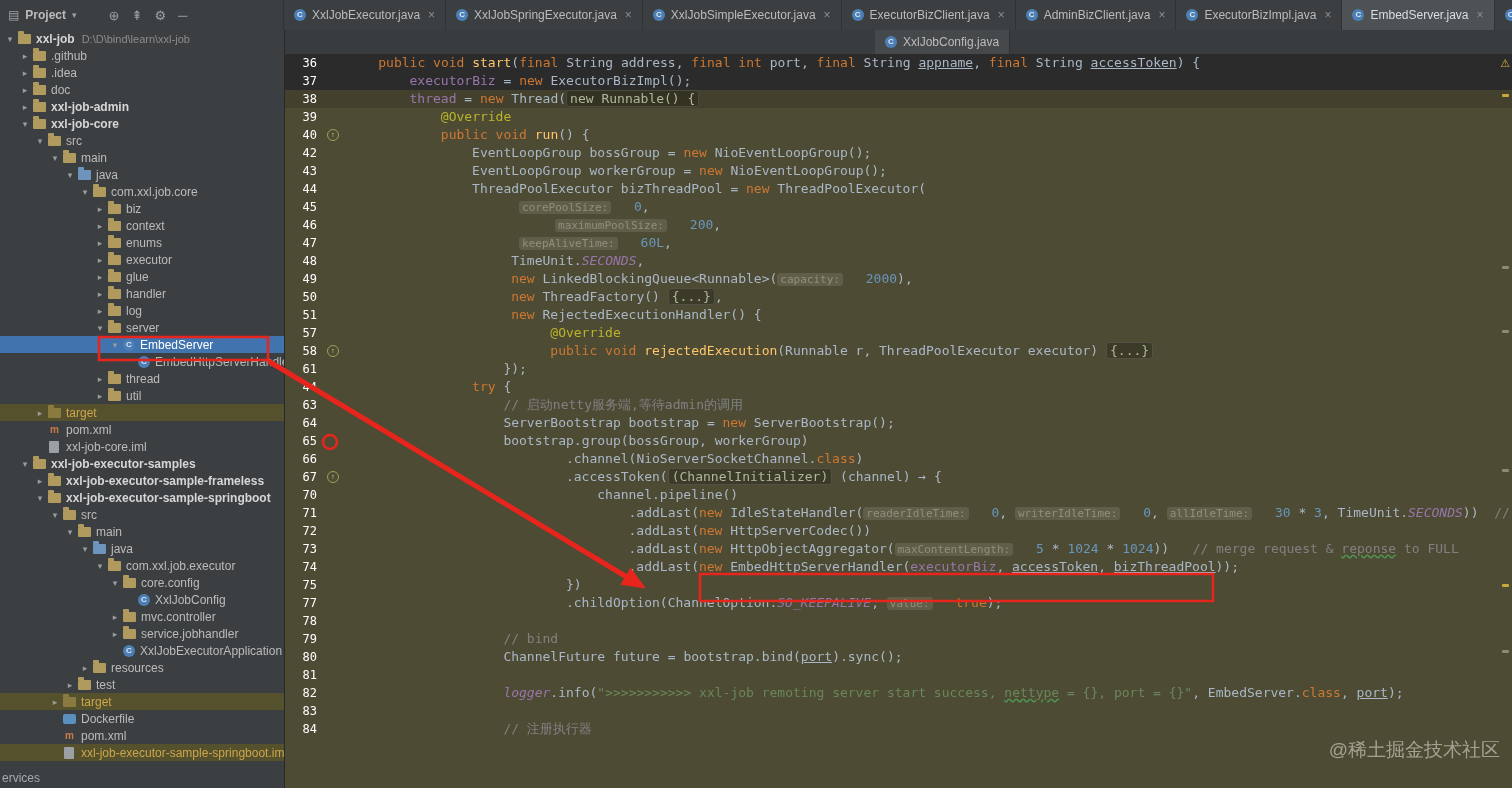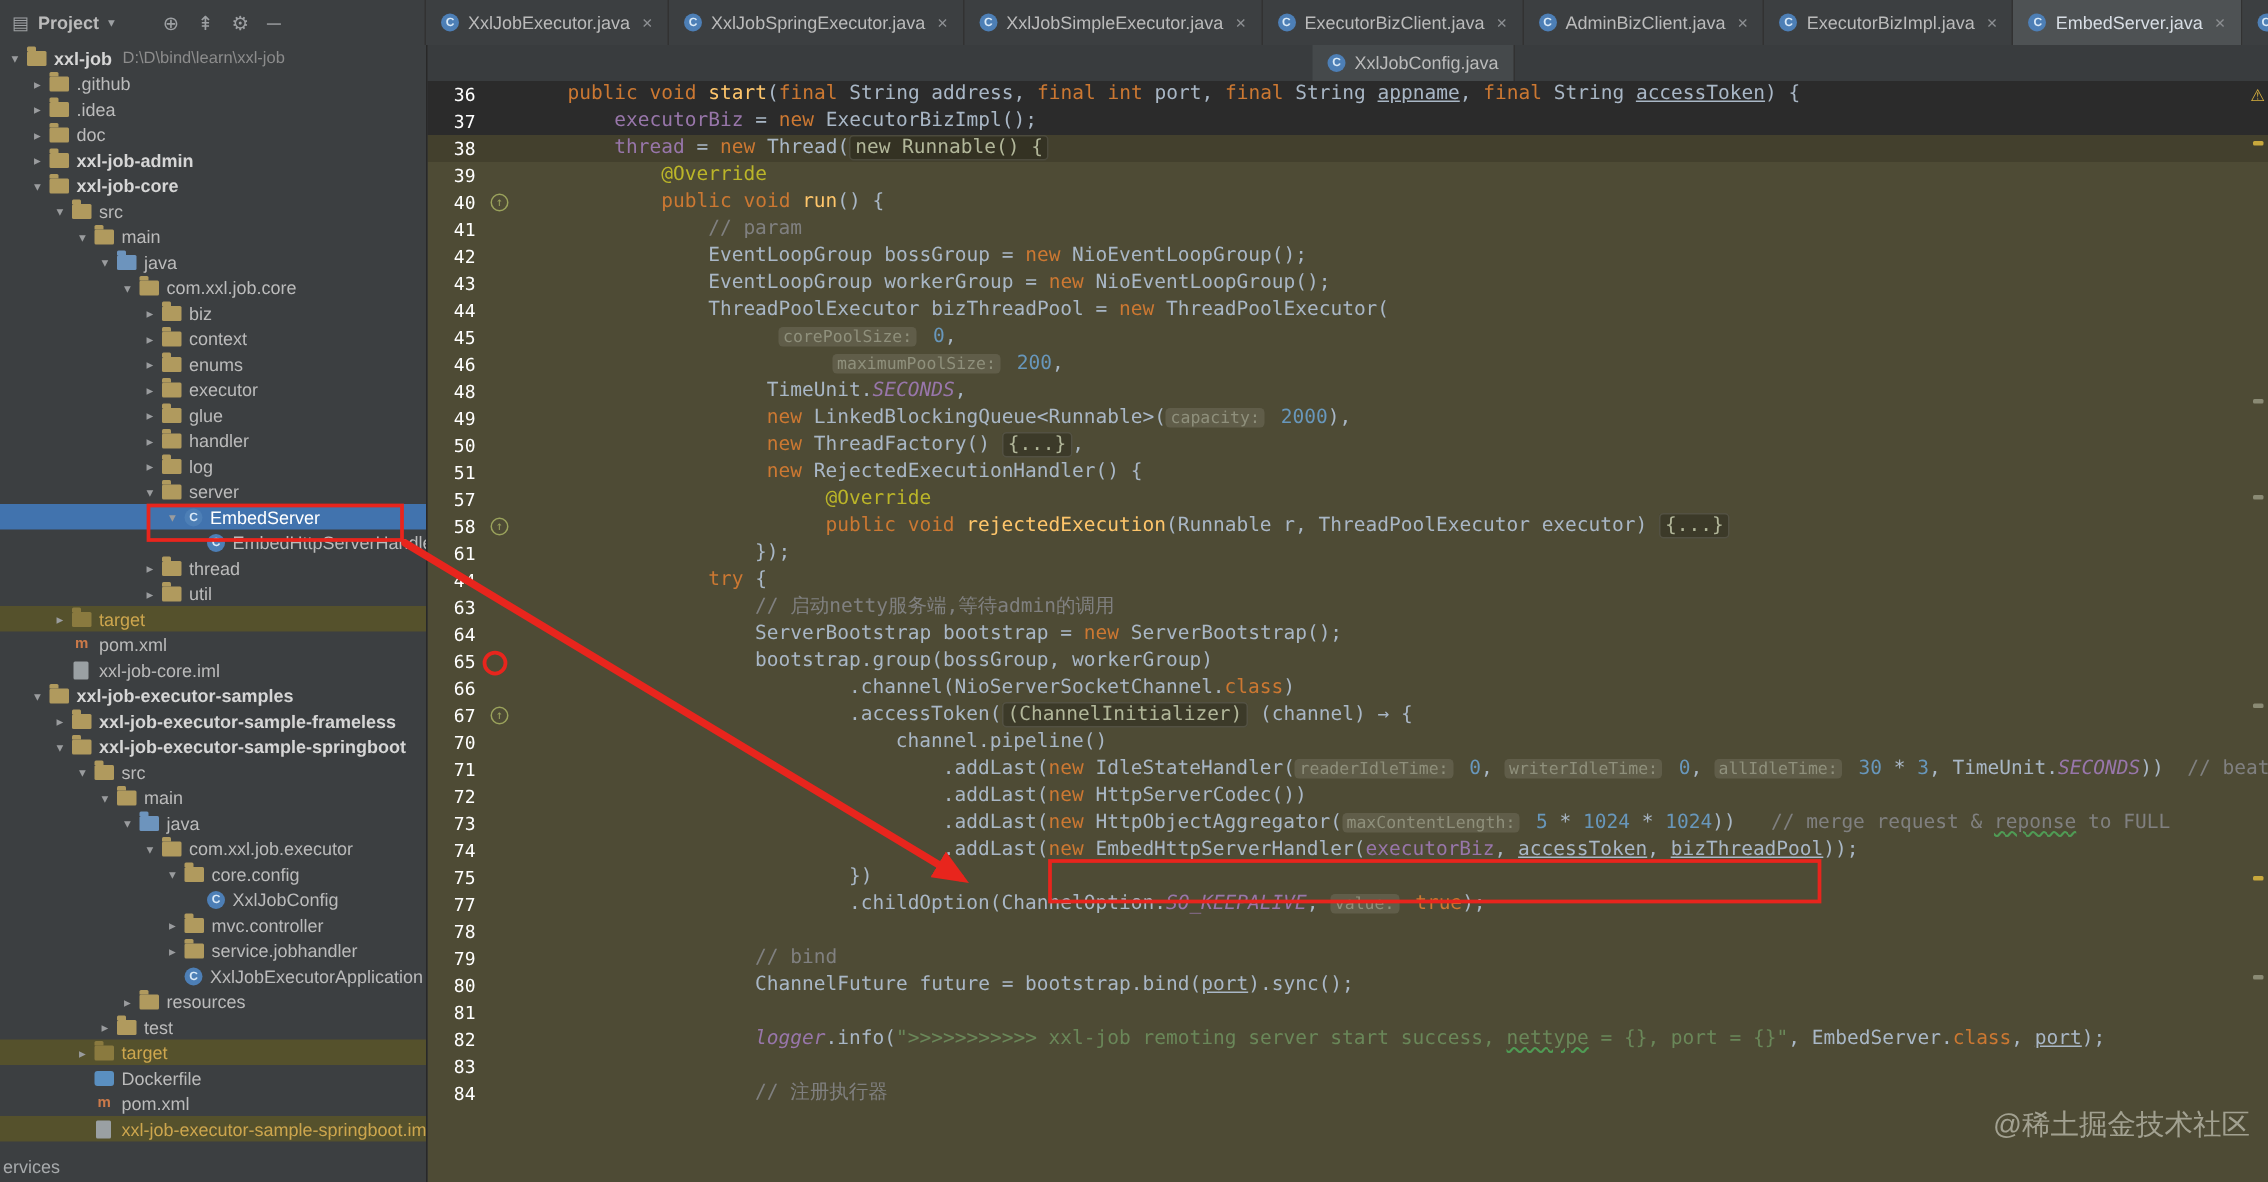--- a/index.html
+++ b/index.html
@@ -59,21 +59,21 @@
   .plain{color:#a9b7c6;}
   .num{color:#6897bb;}
   .str{color:#6a8759;}
   .cmt{color:#808080;}
   .ann{color:#bbb529;}
   .method{color:#ffc66b;}
   .field{color:#9876aa;}
   .sfield{color:#9876aa;font-style:italic;}
   .und{color:#a9b7c6;text-decoration:underline;}
   .sq{text-decoration:underline;text-decoration-style:wavy;text-decoration-color:#4f9b54;}
-  .chip{background:rgba(255,255,255,0.10);color:#8f907c;font-size:11px;border-radius:3px;padding:0 3px;margin-right:3px;}
+  .chip{background:rgba(255,255,255,0.10);color:#8f907c;font-size:11px;border-radius:3px;padding:0 3px;margin-right:15px;}
   .fold{background:rgba(0,0,0,0.22);color:#b2b79a;border:1px solid rgba(255,255,255,0.12);border-radius:3px;padding:0 3px;}
 
   .stripe{position:absolute;right:0;top:0;bottom:0;width:13px;z-index:2;}
   .warn{position:absolute;top:3px;right:2px;color:#d9b13f;font-size:11px;}
   .smark{position:absolute;right:3px;width:7px;height:3px;border-radius:1px;}
 
   
   .services{position:absolute;left:2px;bottom:3px;color:#a7aaac;font-size:12px;}
   .watermark{position:absolute;right:12px;bottom:25px;color:rgba(214,214,202,0.62);font-size:19px;z-index:5;}
   .anno{position:absolute;inset:0;z-index:90;pointer-events:none;}
@@ -364,26 +364,26 @@
     </div>
 
   <div class="editor">
     <div class="olive"></div>
     <div class="code" id="code">
         <div class="line"><span class="ln">36</span><span class="gut"></span><span class="ct" style="margin-left: 31.28px;"><span class="tk kw">public void </span><span class="tk method">start</span><span class="tk plain">(</span><span class="tk kw">final </span><span class="tk plain">String address, </span><span class="tk kw">final int </span><span class="tk plain">port, </span><span class="tk kw">final </span><span class="tk plain">String </span><span class="tk und">appname</span><span class="tk plain">, </span><span class="tk kw">final </span><span class="tk plain">String </span><span class="tk und">accessToken</span><span class="tk plain">) {</span></span></div>
         <div class="line"><span class="ln">37</span><span class="gut"></span><span class="ct" style="margin-left: 62.56px;"><span class="tk field">executorBiz</span><span class="tk plain"> = </span><span class="tk kw">new</span><span class="tk plain"> ExecutorBizImpl();</span></span></div>
         <div class="line cur"><span class="ln">38</span><span class="gut"></span><span class="ct" style="margin-left: 62.56px;"><span class="tk field">thread</span><span class="tk plain"> = </span><span class="tk kw">new</span><span class="tk plain"> Thread(</span><span class="tk fold">new Runnable() {</span></span></div>
         <div class="line"><span class="ln">39</span><span class="gut"></span><span class="ct" style="margin-left: 93.84px;"><span class="tk ann">@Override</span></span></div>
         <div class="line"><span class="ln">40</span><span class="gut"><span class="ovr">↑</span></span><span class="ct" style="margin-left: 93.84px;"><span class="tk kw">public void </span><span class="tk method">run</span><span class="tk plain">() {</span></span></div>
-        <div class="line"><span class="ln">41</span><span class="gut"></span><span class="ct" style="margin-left: 125.12px;"><span class="tk cmt">// param</span></span></div>
         <div class="line"><span class="ln">42</span><span class="gut"></span><span class="ct" style="margin-left: 125.12px;"><span class="tk plain">EventLoopGroup bossGroup = </span><span class="tk kw">new</span><span class="tk plain"> NioEventLoopGroup();</span></span></div>
         <div class="line"><span class="ln">43</span><span class="gut"></span><span class="ct" style="margin-left: 125.12px;"><span class="tk plain">EventLoopGroup workerGroup = </span><span class="tk kw">new</span><span class="tk plain"> NioEventLoopGroup();</span></span></div>
         <div class="line"><span class="ln">44</span><span class="gut"></span><span class="ct" style="margin-left: 125.12px;"><span class="tk plain">ThreadPoolExecutor bizThreadPool = </span><span class="tk kw">new</span><span class="tk plain"> ThreadPoolExecutor(</span></span></div>
         <div class="line"><span class="ln">45</span><span class="gut"></span><span class="ct" style="margin-left: 172.04px;"><span class="tk chip">corePoolSize:</span><span class="tk num"> 0</span><span class="tk plain">,</span></span></div>
         <div class="line"><span class="ln">46</span><span class="gut"></span><span class="ct" style="margin-left: 172.04px; padding-left: 36px;"><span class="tk chip">maximumPoolSize:</span><span class="tk num"> 200</span><span class="tk plain">,</span></span></div>
+        <div class="line"><span class="ln">47</span><span class="gut"></span><span class="ct" style="margin-left: 172.04px;"><span class="tk chip">keepAliveTime:</span><span class="tk num"> 60L</span><span class="tk plain">,</span></span></div>
         <div class="line"><span class="ln">48</span><span class="gut"></span><span class="ct" style="margin-left: 164.22px;"><span class="tk plain">TimeUnit.</span><span class="tk sfield">SECONDS</span><span class="tk plain">,</span></span></div>
         <div class="line"><span class="ln">49</span><span class="gut"></span><span class="ct" style="margin-left: 164.22px;"><span class="tk kw">new</span><span class="tk plain"> LinkedBlockingQueue&lt;Runnable&gt;(</span><span class="tk chip">capacity:</span><span class="tk num"> 2000</span><span class="tk plain">),</span></span></div>
         <div class="line"><span class="ln">50</span><span class="gut"></span><span class="ct" style="margin-left: 164.22px;"><span class="tk kw">new</span><span class="tk plain"> ThreadFactory() </span><span class="tk fold">{...}</span><span class="tk plain">,</span></span></div>
         <div class="line"><span class="ln">51</span><span class="gut"></span><span class="ct" style="margin-left: 164.22px;"><span class="tk kw">new</span><span class="tk plain"> RejectedExecutionHandler() {</span></span></div>
         <div class="line"><span class="ln">57</span><span class="gut"></span><span class="ct" style="margin-left: 203.32px;"><span class="tk ann">@Override</span></span></div>
         <div class="line"><span class="ln">58</span><span class="gut"><span class="ovr">↑</span></span><span class="ct" style="margin-left: 203.32px;"><span class="tk kw">public void </span><span class="tk method">rejectedExecution</span><span class="tk plain">(Runnable r, ThreadPoolExecutor executor) </span><span class="tk fold">{...}</span></span></div>
         <div class="line"><span class="ln">61</span><span class="gut"></span><span class="ct" style="margin-left: 156.4px;"><span class="tk plain">});</span></span></div>
         <div class="line"><span class="ln">44</span><span class="gut"></span><span class="ct" style="margin-left: 125.12px;"><span class="tk kw">try</span><span class="tk plain"> {</span></span></div>
         <div class="line"><span class="ln">63</span><span class="gut"></span><span class="ct" style="margin-left: 156.4px;"><span class="tk cmt">// 启动netty服务端,等待admin的调用</span></span></div>
         <div class="line"><span class="ln">64</span><span class="gut"></span><span class="ct" style="margin-left: 156.4px;"><span class="tk plain">ServerBootstrap bootstrap = </span><span class="tk kw">new</span><span class="tk plain"> ServerBootstrap();</span></span></div>

